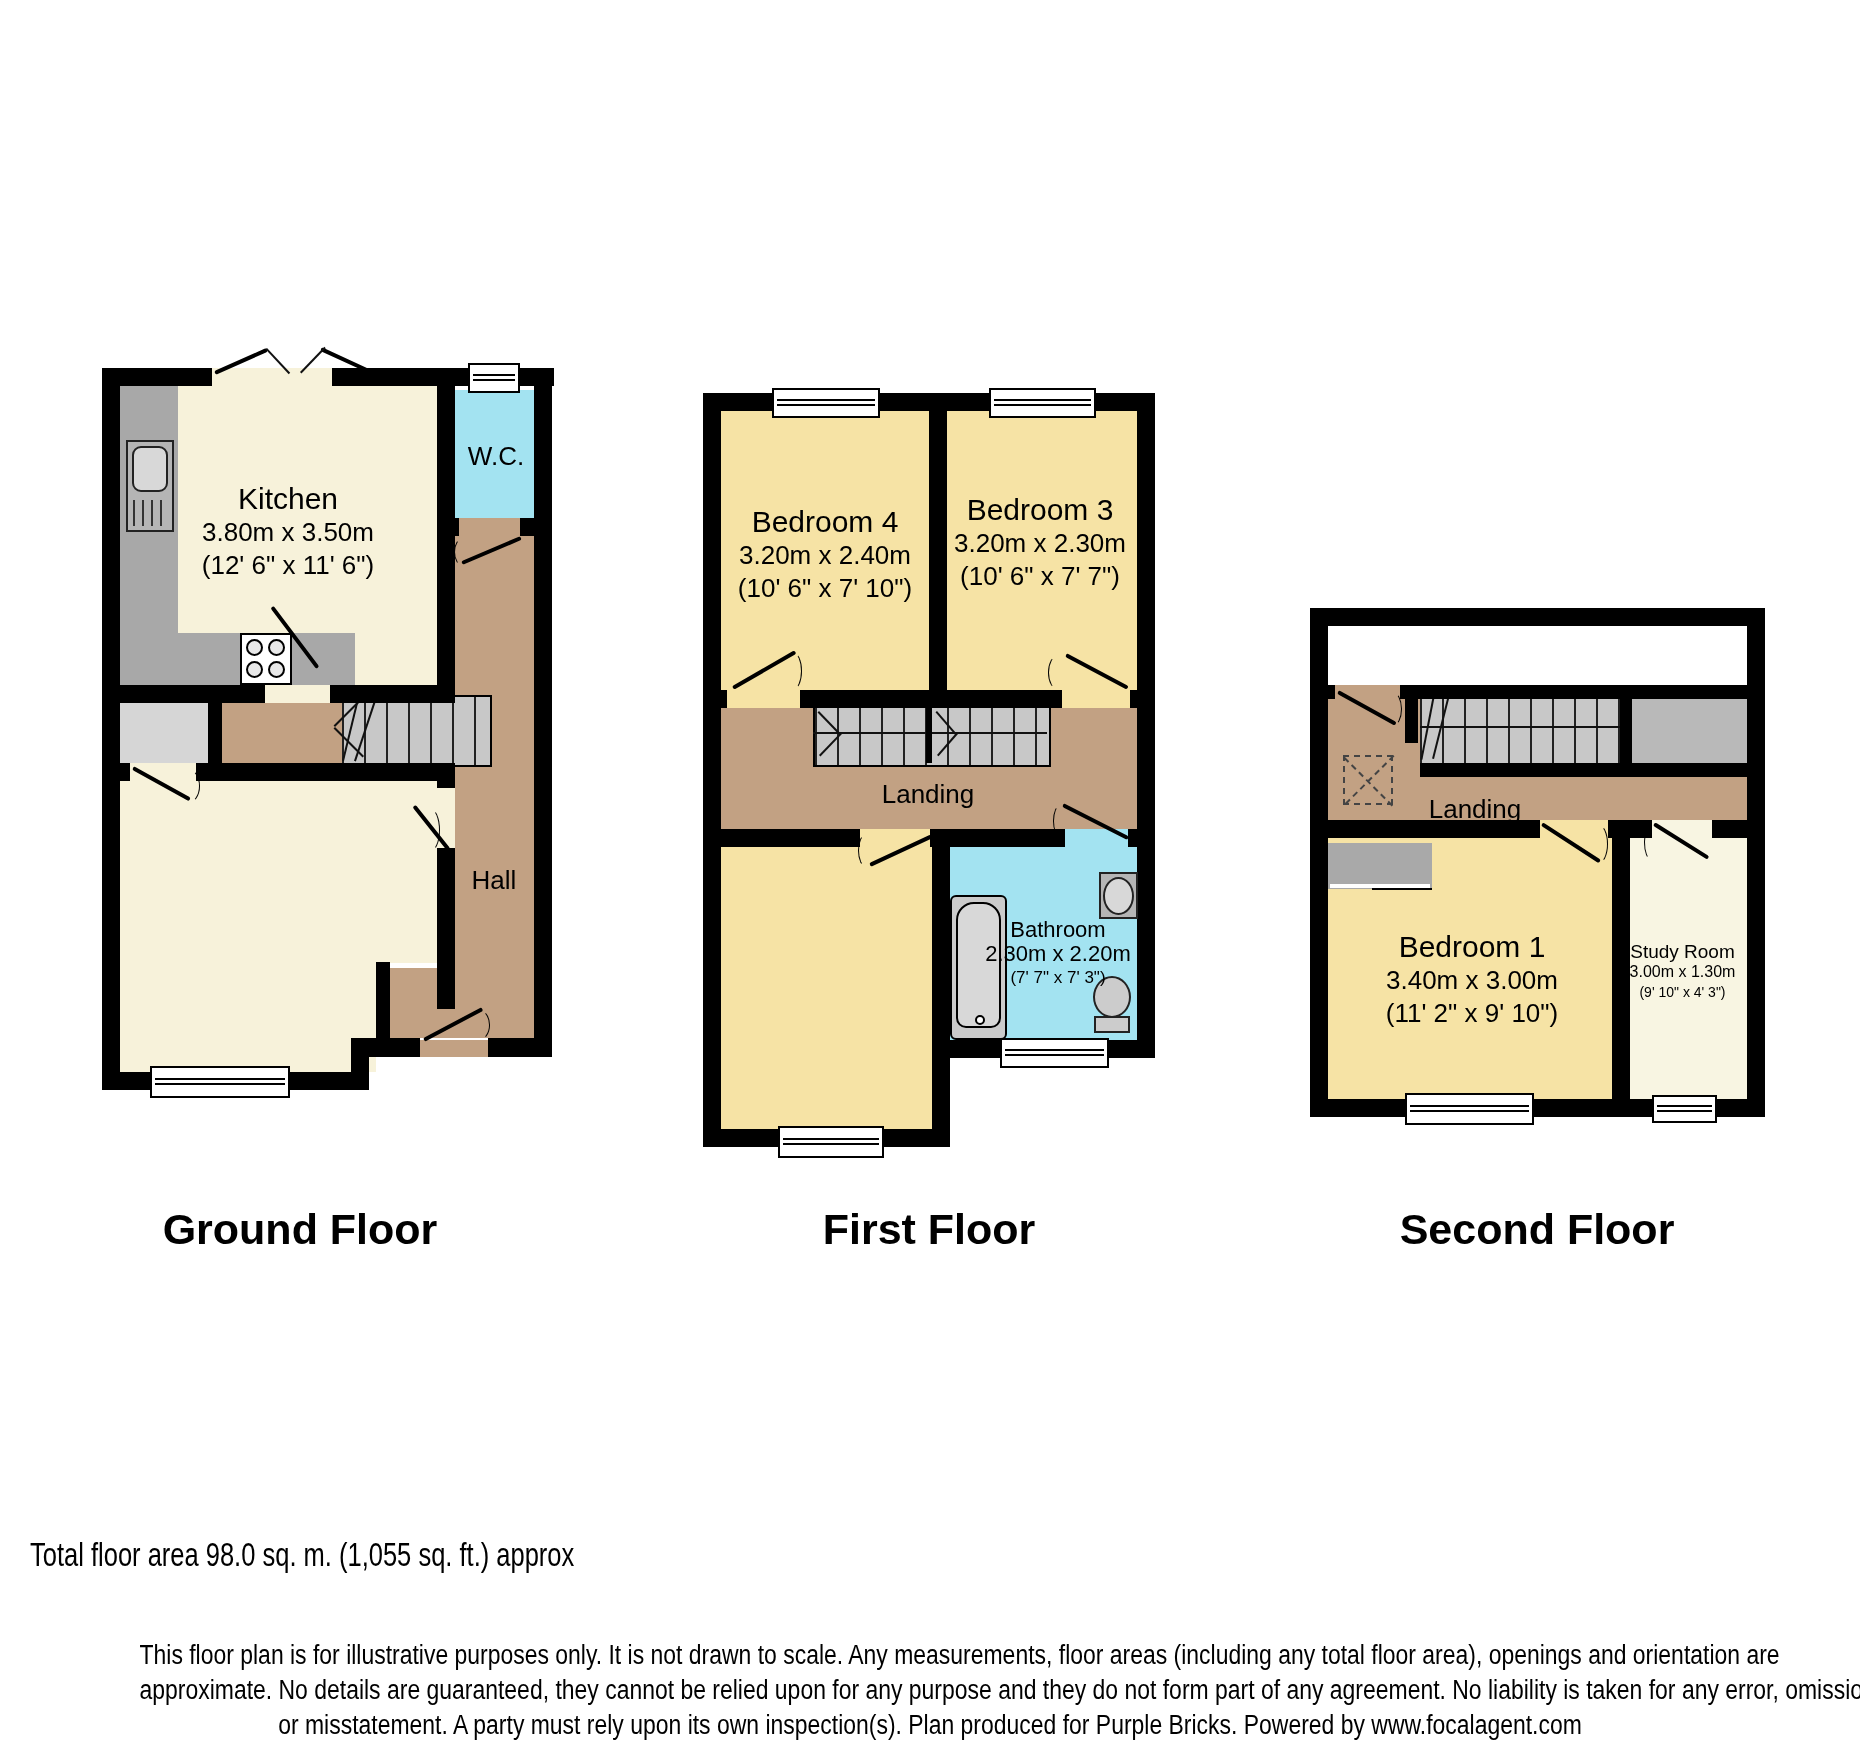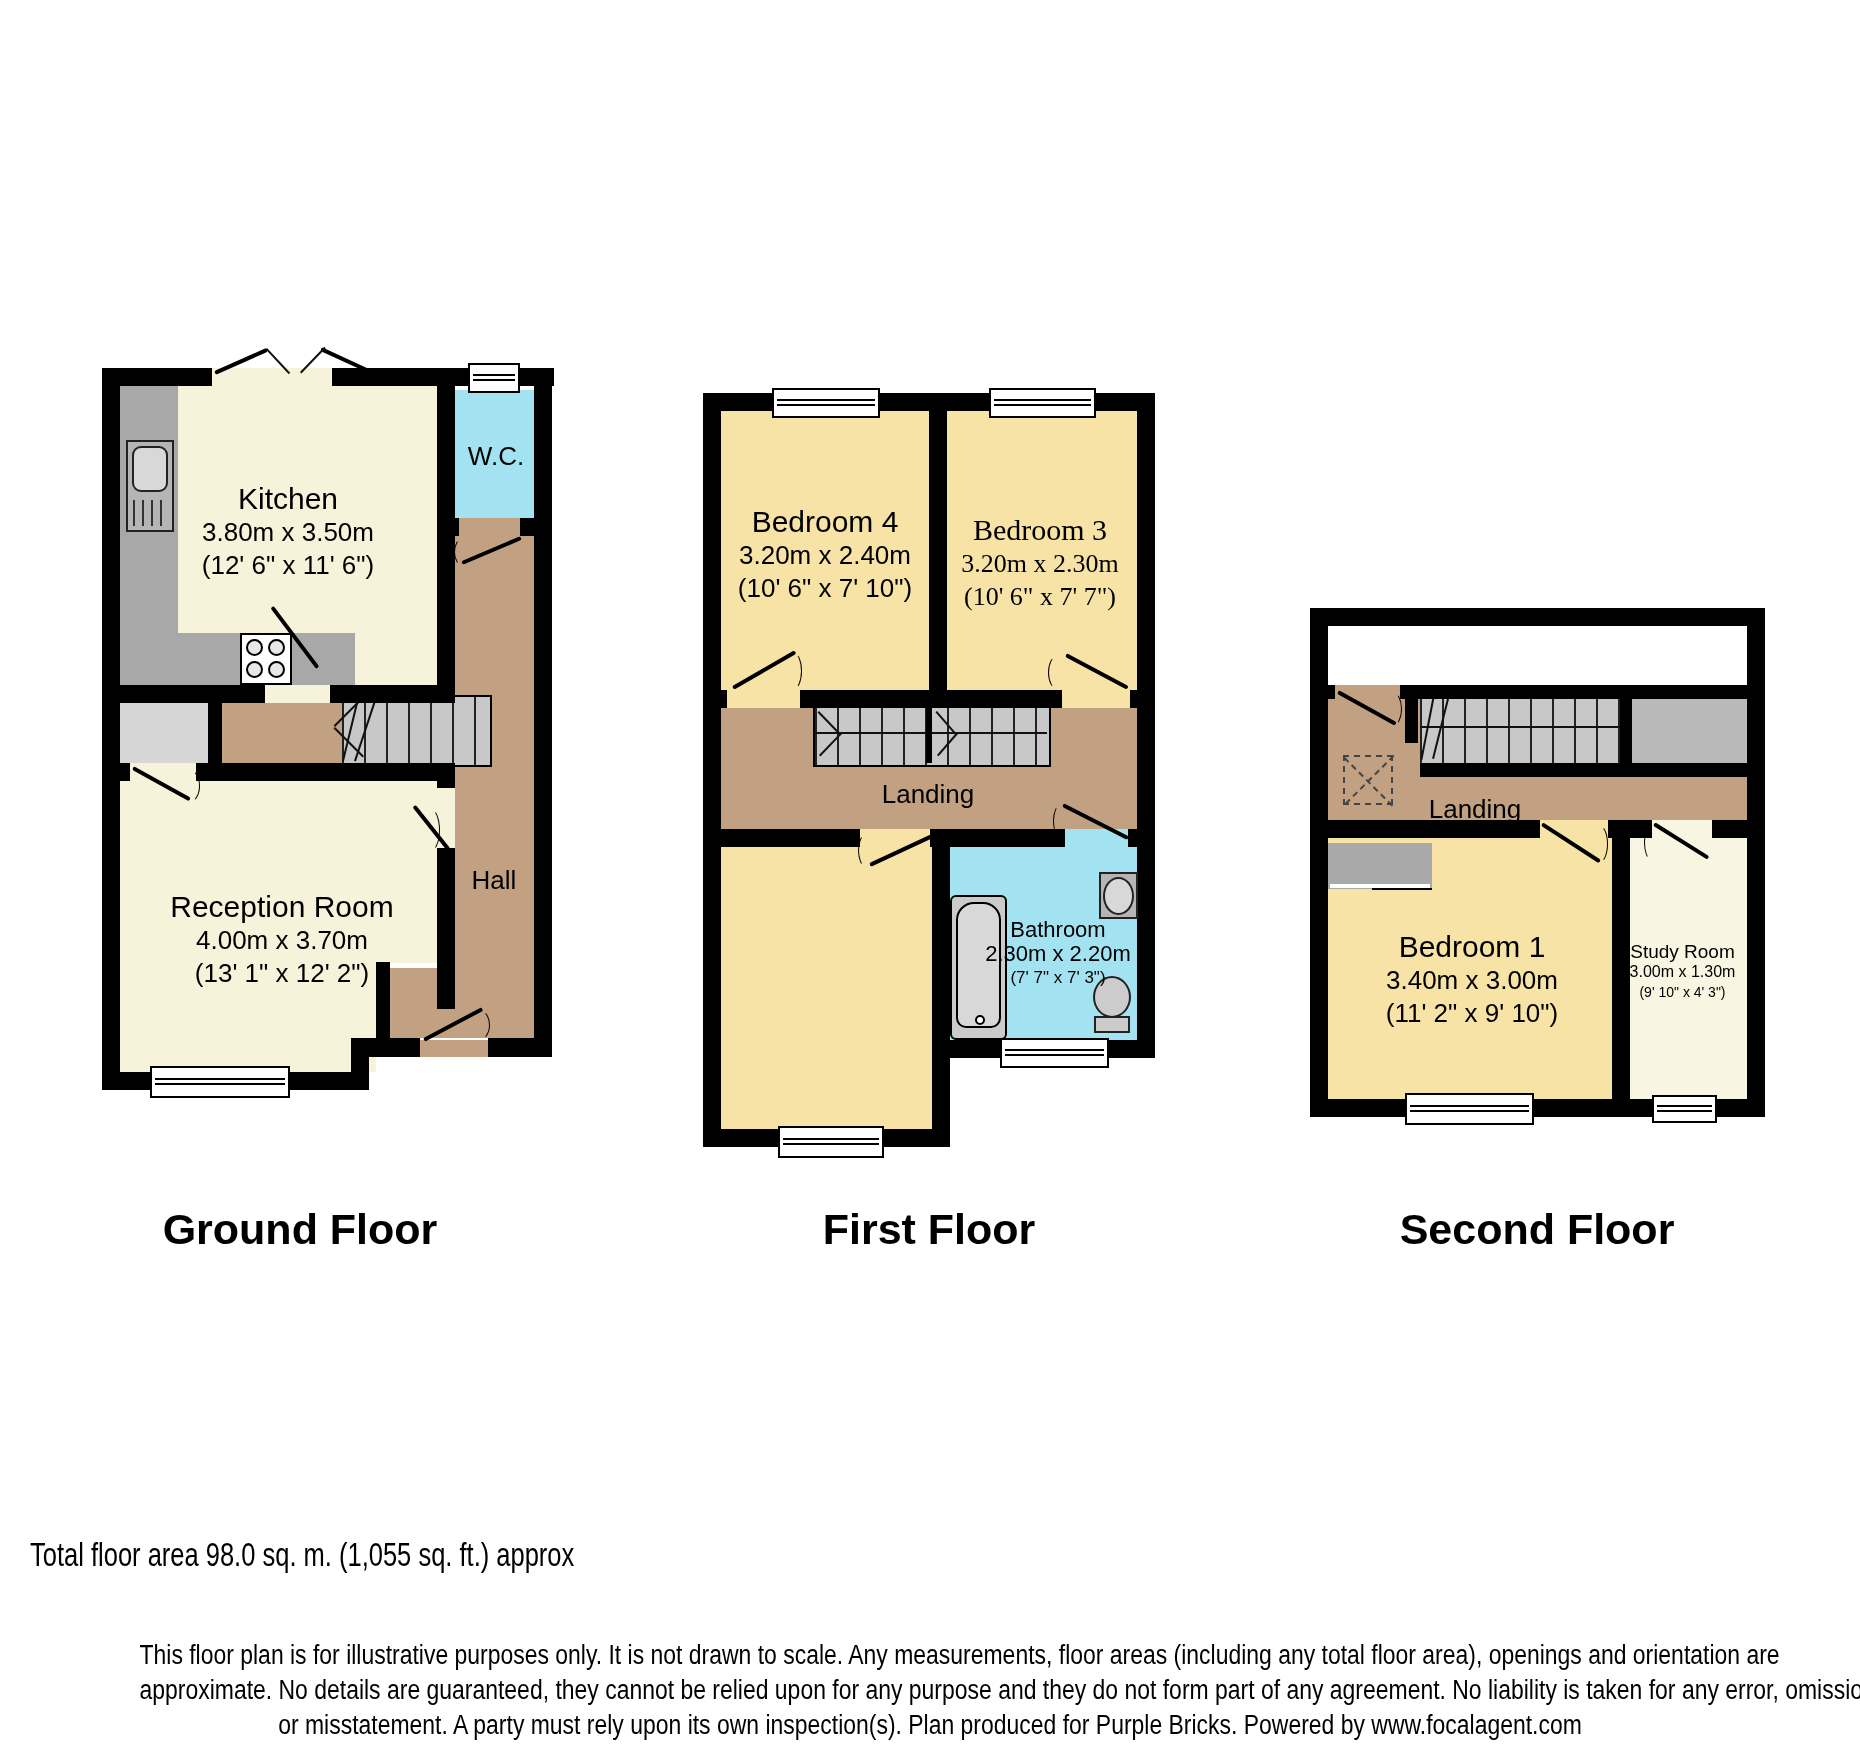--- a/index.html
+++ b/index.html
@@ -121,25 +121,20 @@
     <span class="t">Kitchen</span>
     <span class="d">3.80m x 3.50m</span>
     <span class="d">(12' 6" x 11' 6")</span>
   </div>
   <div class="rlabel mid" style="left:354px;top:101px;width:80px;text-align:center;">
     <span class="t">W.C.</span>
   </div>
   <div class="rlabel mid" style="left:352px;top:525px;width:80px;">
     <span class="t">Hall</span>
   </div>
-  <div class="rlabel" style="left:30px;top:550px;width:300px;">
-    <span class="t">Reception Room</span>
-    <span class="d">4.00m x 3.70m</span>
-    <span class="d">(13' 1" x 12' 2")</span>
-  </div>
 </div>
 
 <div class="plan" style="left:703px;top:393px;width:464px;height:761px;">
   <i class="fill" style="left:18px;top:18px;width:208px;height:279px;background:#F6E3A5;"></i>
   <i class="fill" style="left:244px;top:18px;width:190px;height:279px;background:#F6E3A5;"></i>
   <i class="fill" style="left:18px;top:315px;width:416px;height:121px;background:#C2A183;"></i>
   <i class="fill" style="left:18px;top:454px;width:211px;height:282px;background:#F6E3A5;"></i>
   <i class="fill" style="left:247px;top:454px;width:187px;height:193px;background:#A3E3F1;"></i>
   <i class="fill" style="left:24px;top:297px;width:73px;height:18px;background:#F6E3A5;"></i>
   <i class="fill" style="left:359px;top:297px;width:68px;height:18px;background:#F6E3A5;"></i>
@@ -200,21 +195,21 @@
   <i class="fx" style="left:396px;top:479px;width:39px;height:47px;background:#B5B5B5;border:2px solid #222;"></i>
   <i class="fx" style="left:400px;top:484px;width:31px;height:38px;background:#D8D8D8;border:2px solid #222;border-radius:50%;"></i>
   <i class="fx" style="left:390px;top:583px;width:38px;height:42px;background:#CCCCCC;border:2px solid #222;border-radius:50%;"></i>
   <i class="fx" style="left:391px;top:623px;width:36px;height:17px;background:#CCCCCC;border:2px solid #222;"></i>
 
   <div class="rlabel" style="left:22px;top:112px;width:200px;">
     <span class="t">Bedroom 4</span>
     <span class="d">3.20m x 2.40m</span>
     <span class="d">(10' 6" x 7' 10")</span>
   </div>
-  <div class="rlabel" style="left:237px;top:120px;width:200px;font-family:Liberation Serif, serif;">
+  <div class="rlabel" style="left:237px;top:100px;width:200px;">
     <span class="t">Bedroom 3</span>
     <span class="d">3.20m x 2.30m</span>
     <span class="d">(10' 6" x 7' 7")</span>
   </div>
   <div class="rlabel mid" style="left:125px;top:386px;width:200px;">
     <span class="t">Landing</span>
   </div>
   <div class="rlabel small" style="left:275px;top:524px;width:160px;">
     <span class="t">Bathroom</span>
     <span class="d">2.30m x 2.20m</span>

